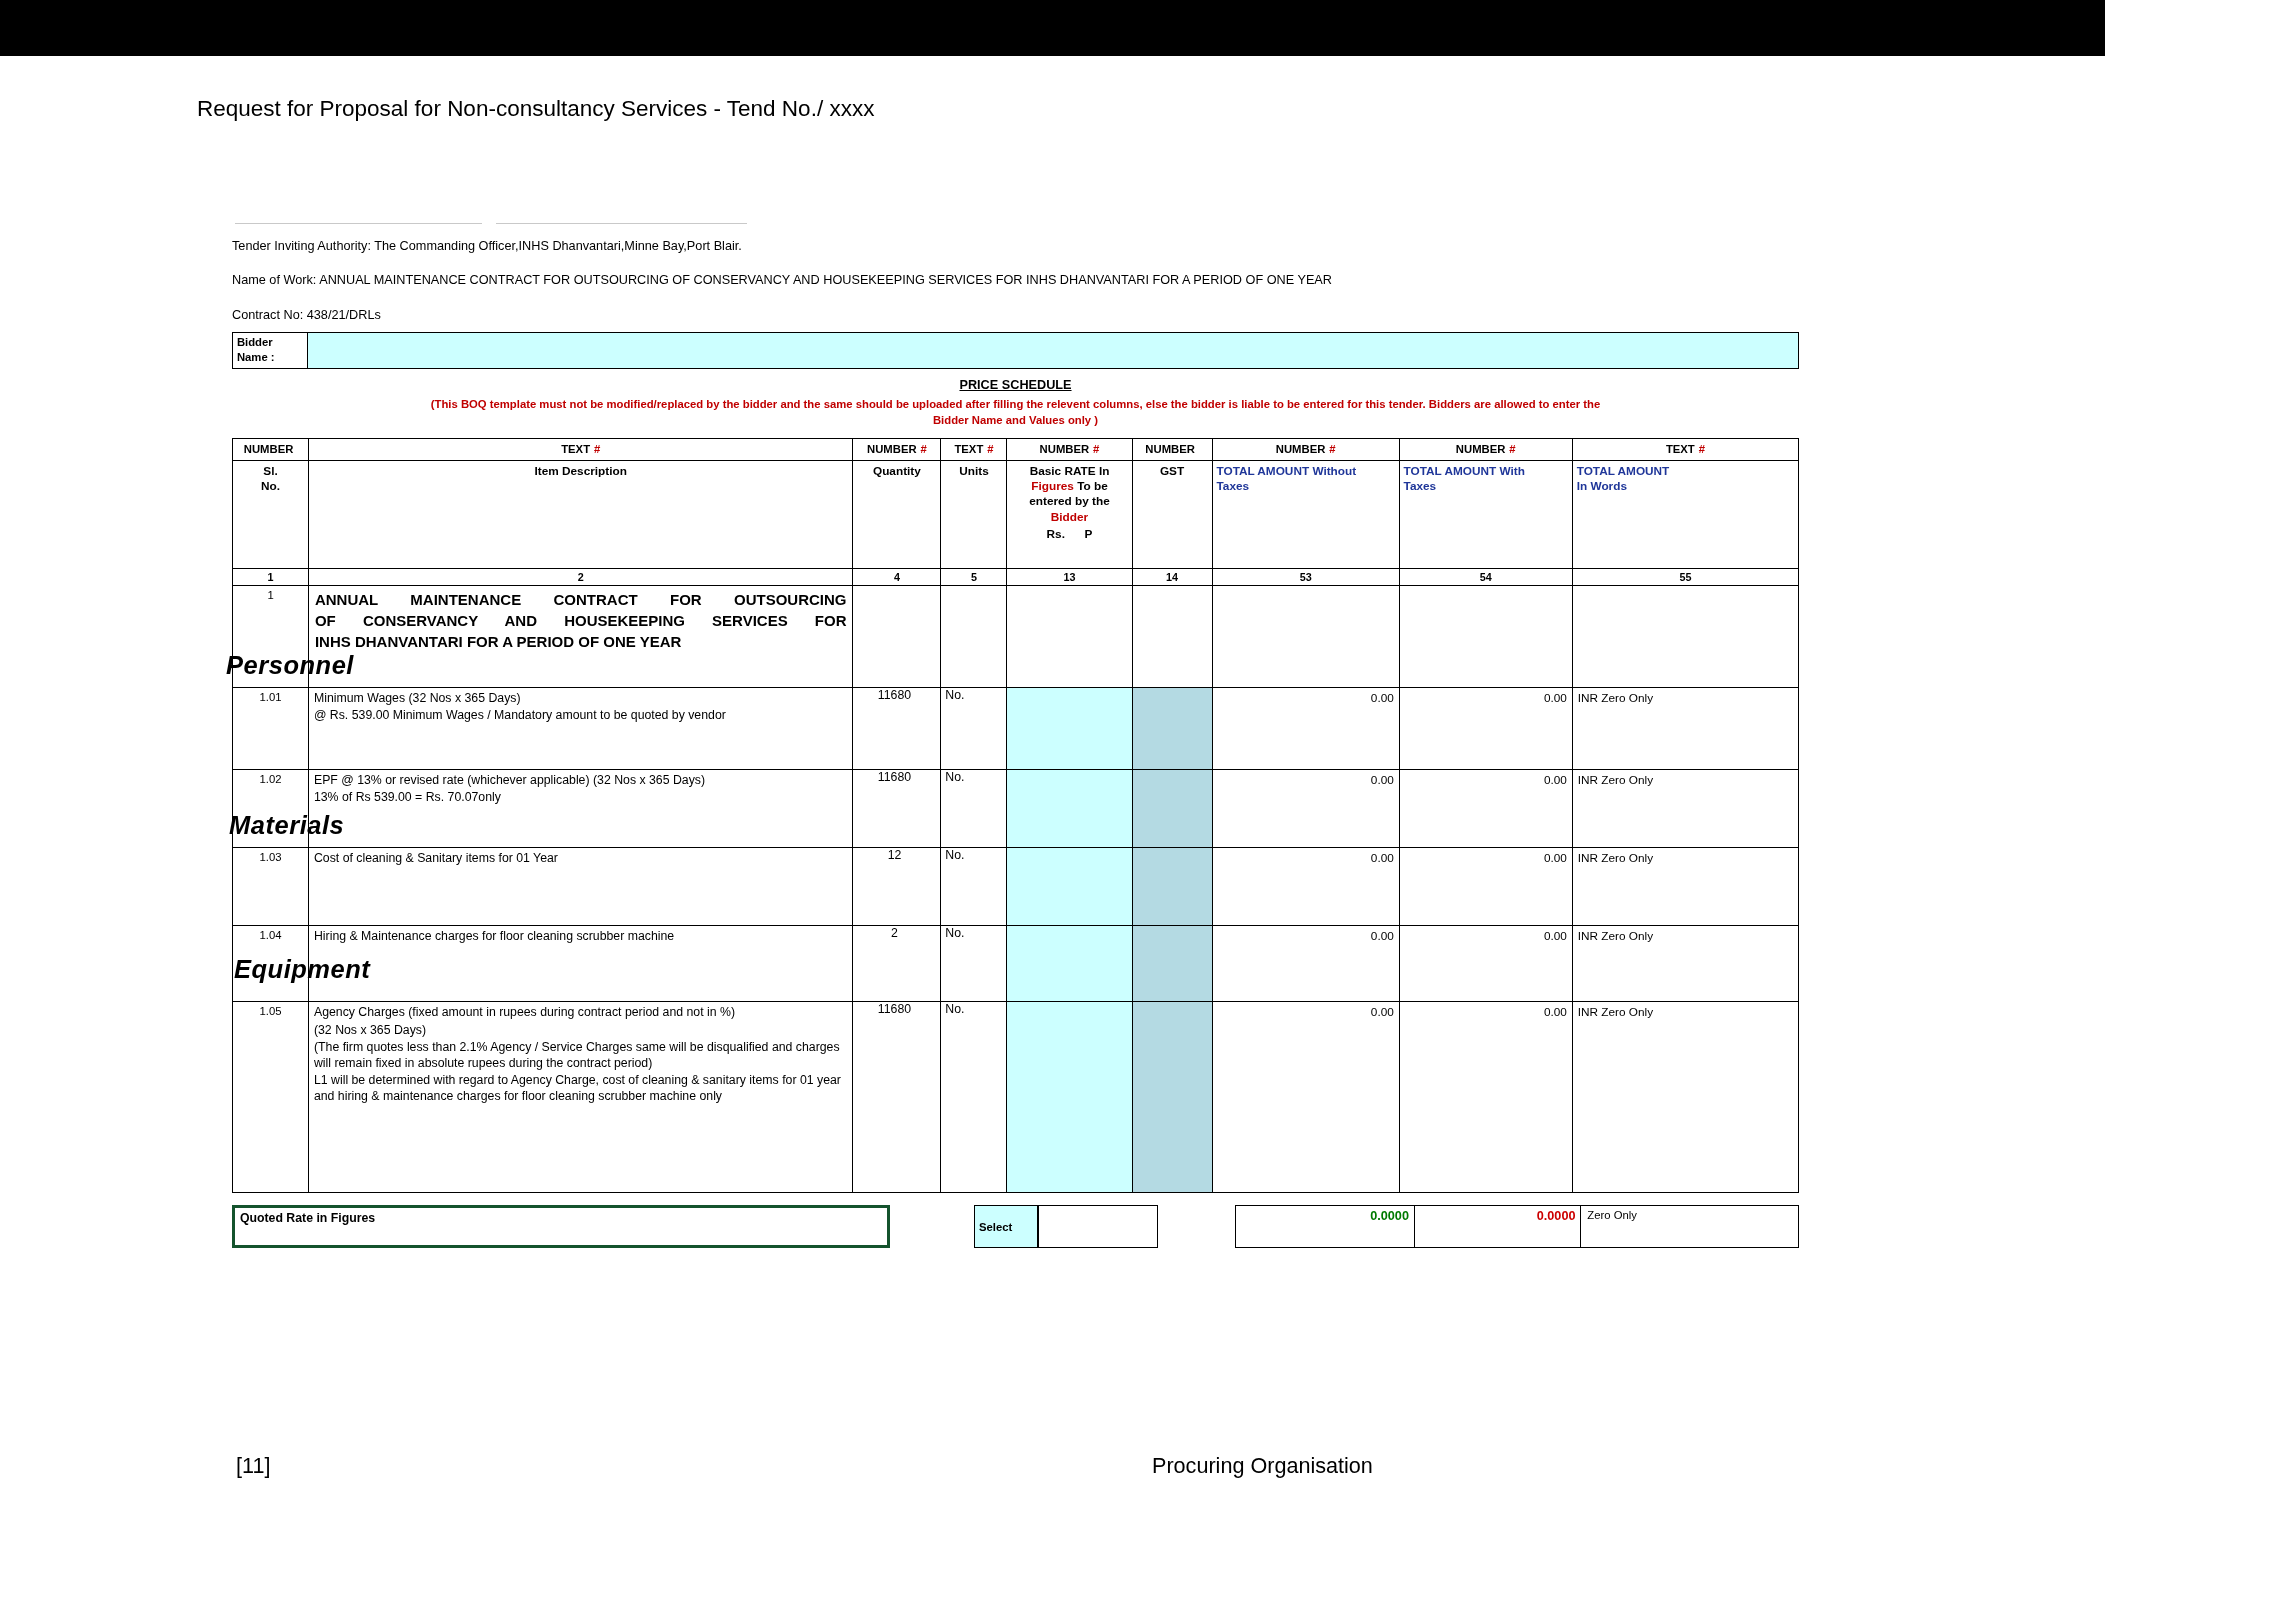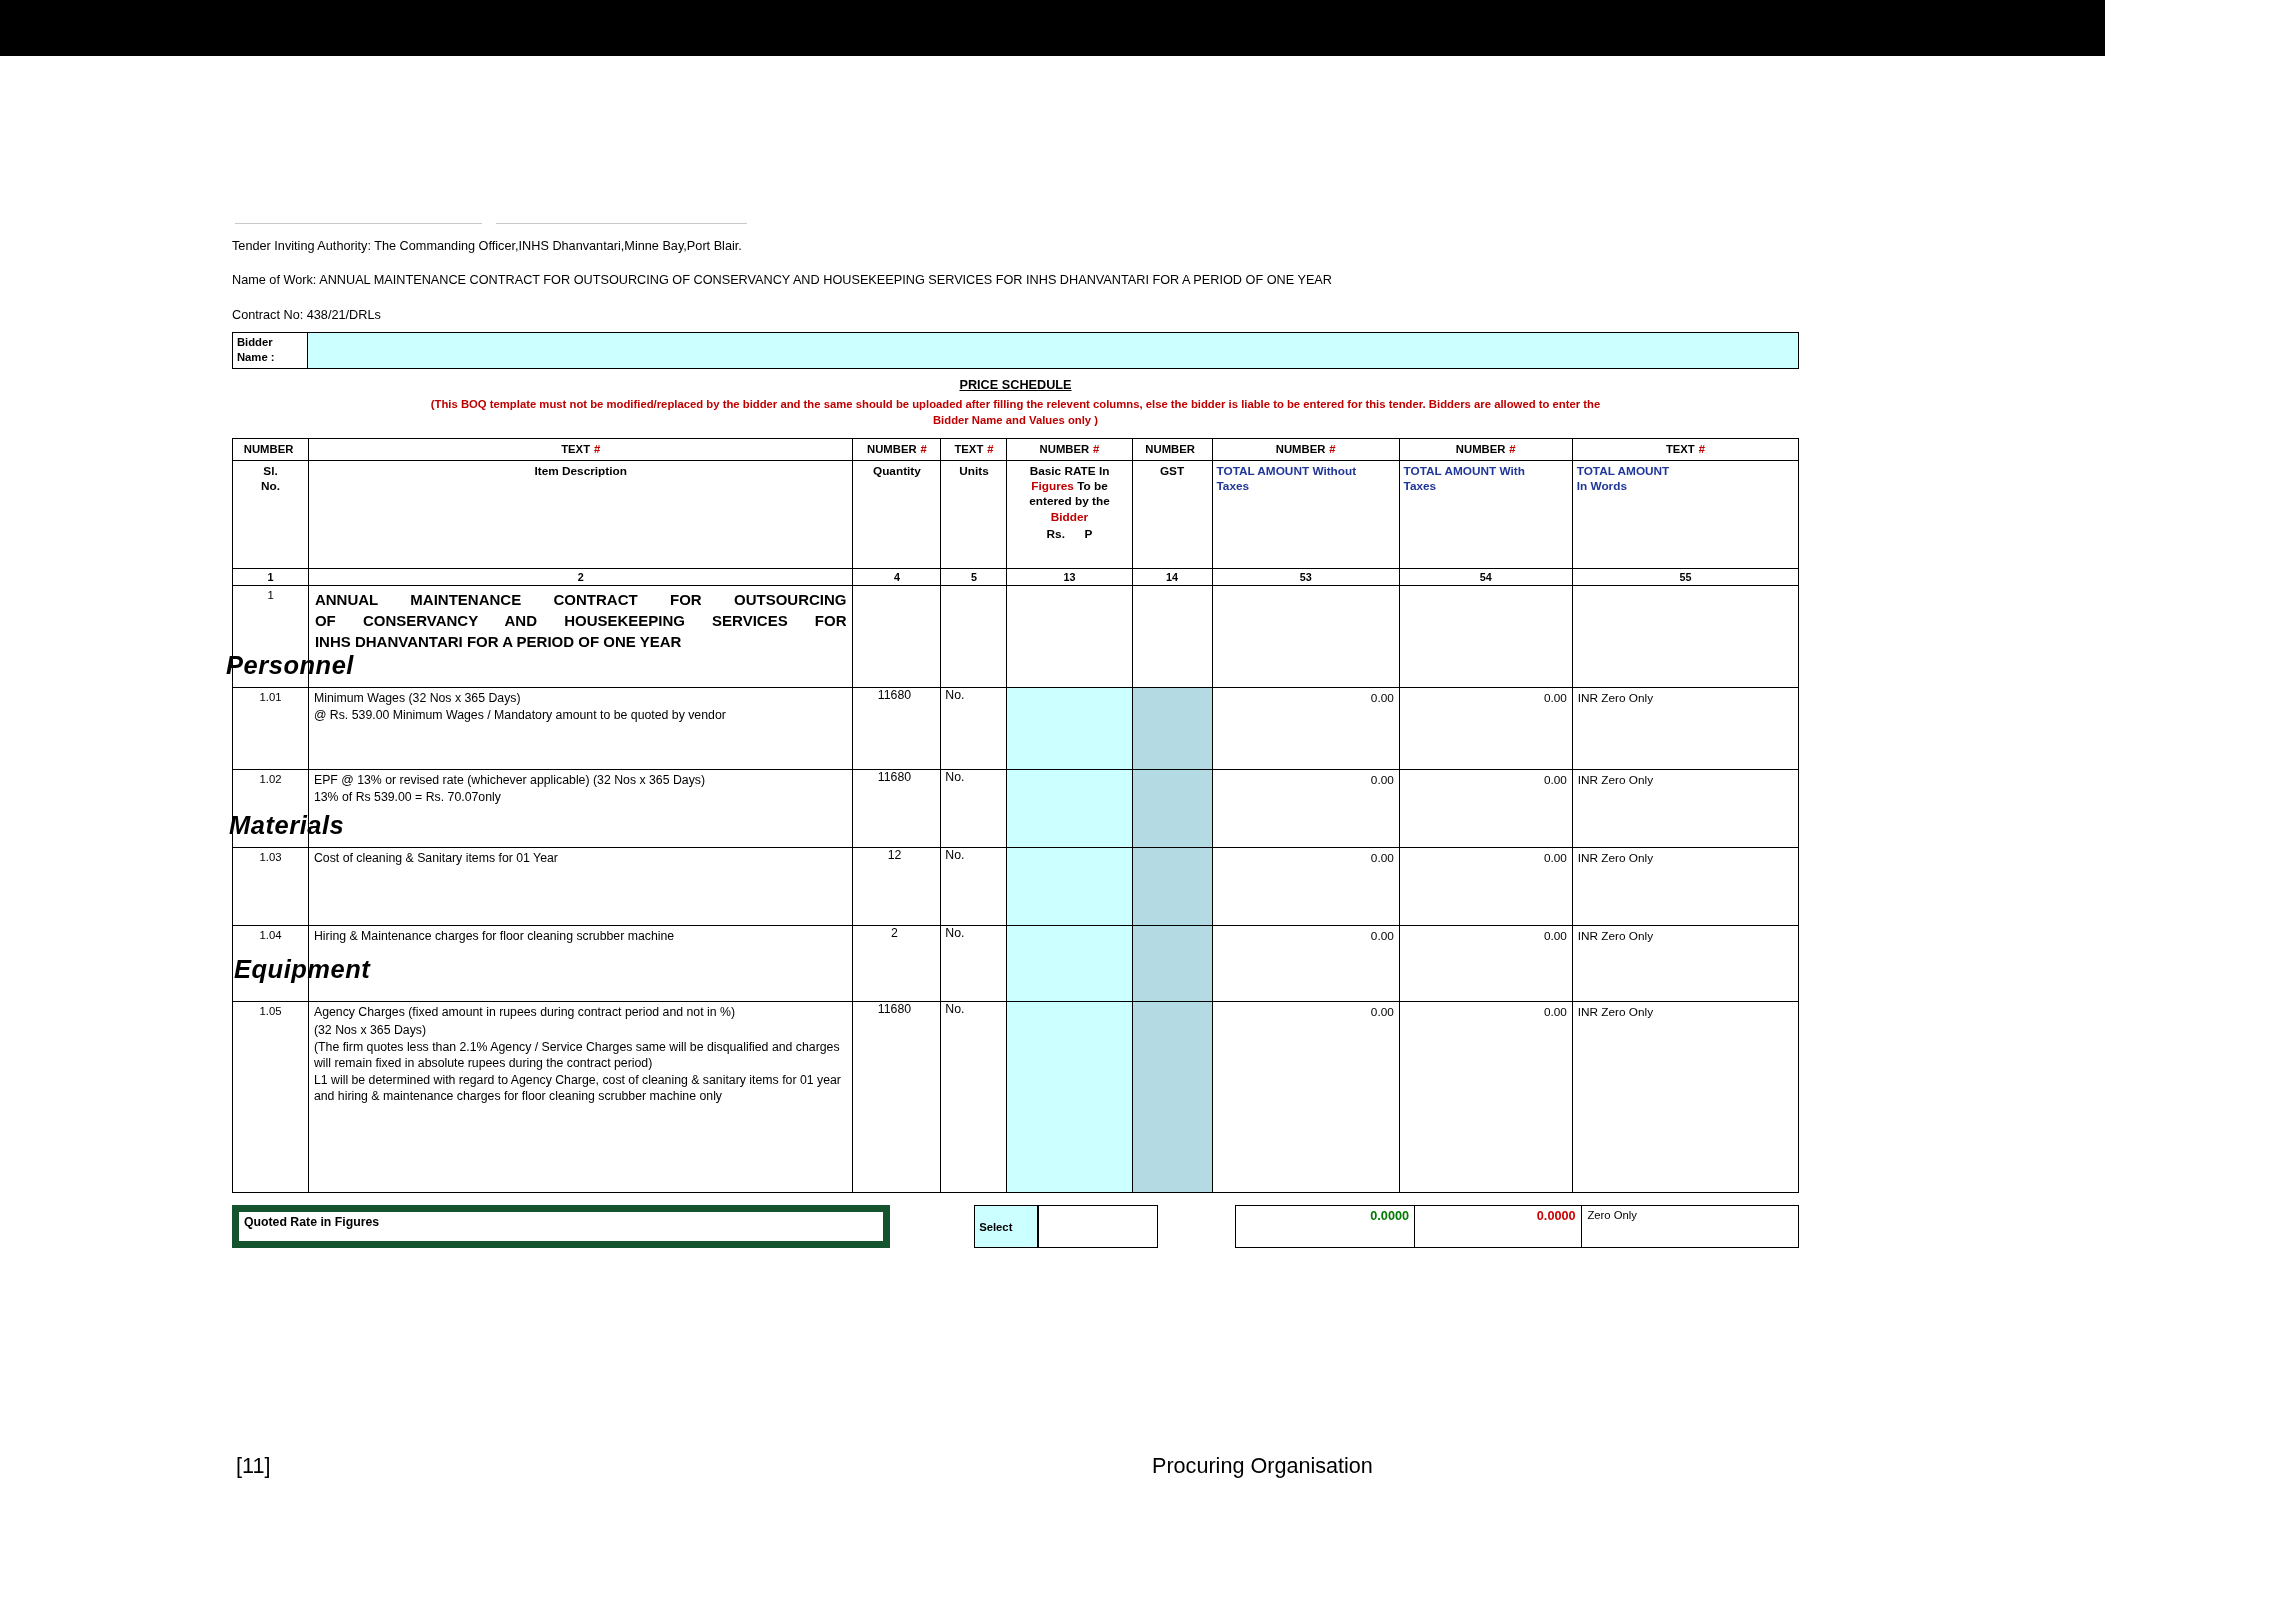--- a/index.html
+++ b/index.html
@@ -55,39 +55,40 @@
 
   tr.total-row td.total-label { font-weight:bold; padding:2.9px 4.9px; font-size:12.3px; }
   .redval { color:#e00000; font-weight:bold; font-size:12.7px; }
 
   .section-heading { position:absolute; font-weight:bold; font-style:italic; font-size:25.5px; letter-spacing:0.5px; }
   .sec-personnel { left:-5.9px; top:416px; }
   .sec-materials { left:-2.9px; top:576px; }
   .sec-equipment { left:2px; top:720px; }
 
   .quoted-row { display:flex; margin-top:11.8px; height:43px; font-size:11.8px; }
-  .q-label { width:684px; border:7px solid #14532d; font-weight:bold; padding:2.9px 4.9px; font-size:12.3px; }
+  .q-label { width:684px; border:3px solid #14532d; font-weight:bold; padding:2.9px 4.9px; font-size:12.3px; }
   .q-sp1 { width:88px; }
   .q-select { width:66px; border:1px solid #000; background:#ccffff; padding:2px 3.9px; display:flex; align-items:center; font-weight:bold; font-size:11.3px; }
   .q-rate { width:125px; border:1px solid #000; }
   .q-sp2 { width:80px; }
   .q-wo { width:187px; border:1px solid #000; text-align:right; color:#007a00; font-weight:bold; padding:2.9px 4.9px; font-size:12.7px; }
   .q-w { width:173px; border:1px solid #000; border-left:none; text-align:right; color:#cc0000; font-weight:bold; padding:2.9px 4.9px; font-size:12.7px; }
   .q-words { width:226px; border:1px solid #000; border-left:none; padding:2.9px 5.9px; font-size:11.3px; }
 
   .footer-pageno { position:absolute; left:236px; top:1453px; font-size:21.6px; }
   .footer-org { position:absolute; left:1152px; top:1453px; font-size:21.6px; }
 </style>
 </head>
 <body>
 
 <div class="page">
 
   <div class="scan-bar"></div>
 
+  <div class="doc-title">Request for Proposal for Non-consultancy Services - Tend No./ xxxx</div>
 
   <div class="faint-line fl1"></div>
   <div class="faint-line fl2"></div>
 
   <div class="content">
 
     <div class="meta m1">Tender Inviting Authority: The Commanding Officer,INHS Dhanvantari,Minne Bay,Port Blair.</div>
     <div class="meta m2">Name of Work: ANNUAL MAINTENANCE CONTRACT FOR OUTSOURCING OF CONSERVANCY AND HOUSEKEEPING SERVICES FOR  INHS DHANVANTARI FOR A PERIOD OF ONE YEAR</div>
     <div class="meta m3">Contract No: 438/21/DRLs</div>
 

